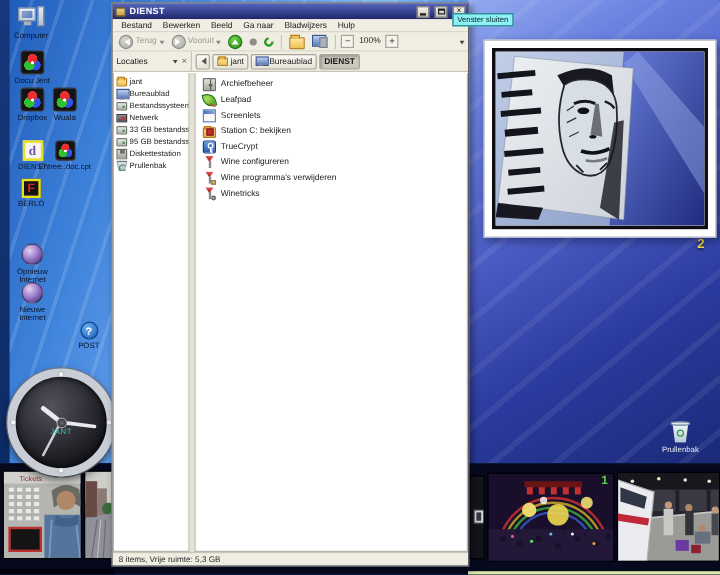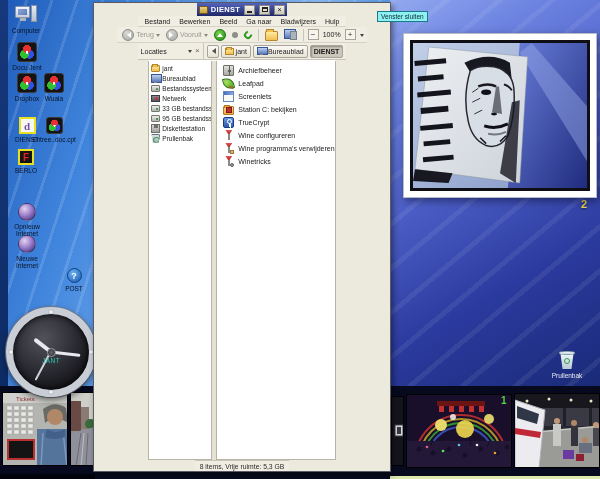--- a/index.html
+++ b/index.html
@@ -171,21 +171,21 @@
   .fi-wine::before { content:""; position:absolute; left:2px; top:0; width:7px; height:5px; background:linear-gradient(#e05858,#a01818); clip-path:polygon(0 0,100% 0,50% 100%); }
   .fi-wine::after { content:""; position:absolute; left:5px; top:4px; width:1.5px; height:6px; background:#8a8a84; }
   .fi-wine .dotbox { position:absolute; right:0; bottom:0; width:4px; height:4px; background:#d8b878; border:1px solid #9a7a3a; }
   .fi-wine .dotgear { position:absolute; right:0; bottom:0; width:4px; height:4px; border-radius:50%; background:#9aa0a8; border:1px solid #5a6068; }
 
   .statusbar { height:11px; background:#f0ede2; border-top:1px solid #c9c5b8; display:flex; align-items:center; padding:0 5px; font-size:6.8px; color:#2a2a2a; }
 
   .tooltip { position:absolute; left:377px; top:11px; background:#8ef0f2; border:1px solid #1a7a8a; color:#05282e;
     font-size:6.5px; padding:1px 3px; z-index:60; white-space:nowrap; }
 
-  .dicon, #fm, .clock { z-index:20;align-items:center; }
+  .dicon, #fm, .clock { z-index:20; }
   .frame { z-index:15; }
   .tooltip { z-index:70; }
 </style>
 </head>
 <body>
 
 <div id="screen">
 
   <div class="bg-main"></div>
   <div class="bg-right"></div>

